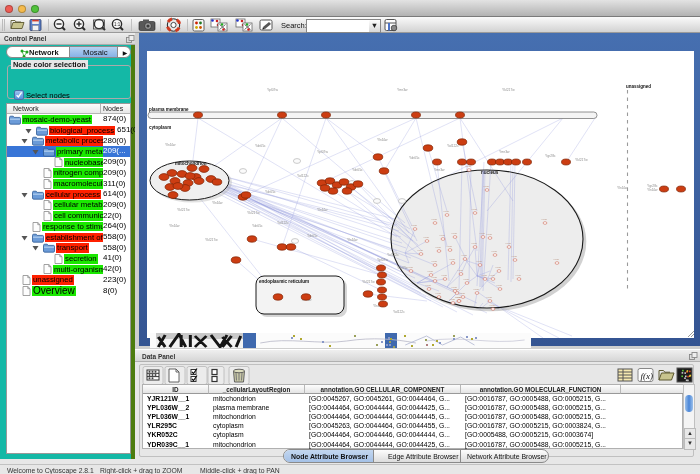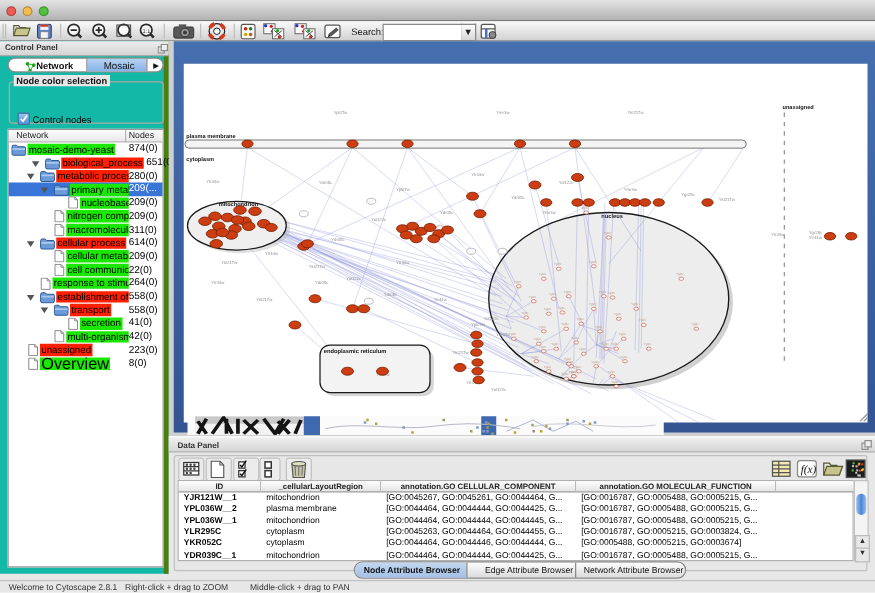--- a/index.html
+++ b/index.html
@@ -121,21 +121,21 @@
         <div style="position:absolute;left:76px;top:0;font-size:7.8px;font-weight:normal;color:#111;line-height:12px">Mosaic</div>
         <div style="position:absolute;left:111px;top:0;width:14px;height:12px;font-size:6px;text-align:center;line-height:12px;color:#111">▶</div>
       </div>
       <div style="position:absolute;left:7px;top:32px;width:124px;height:34px;border:1px solid #aaa;border-radius:3px;box-sizing:border-box"></div>
       <div style="position:absolute;left:11px;top:27px;background:#e7e7e7;font-size:7.4px;font-weight:bold;color:#111;padding:0 2px">Node color selection</div>
       <div style="position:absolute;left:14px;top:57px;width:10px;height:10px;background:linear-gradient(#9cc2ee,#5590dc);border:1px solid #4a6fa8;border-radius:2px;box-sizing:border-box">
         <svg width="8" height="8" viewBox="0 0 8 8" style="display:block">
           <path d="M1.6 4.2 L3.4 6 L6.6 1.4" stroke="#fff" stroke-width="1.4" fill="none"></path>
         </svg>
       </div>
-      <div style="position:absolute;left:26px;top:58px;font-size:7.6px;color:#000">Control nodes</div>
+      <div style="position:absolute;left:26px;top:58px;font-size:7.6px;color:#000">Select nodes</div>
       <div style="position:absolute;left:6px;top:70px;width:125px;height:351px;background:#fff;border:1px solid #999;box-sizing:border-box">
         <div style="position:absolute;left:0;top:0;width:123px;height:10px;background:linear-gradient(#fcfcfc,#e8e8e8);border-bottom:1px solid #b5b5b5;box-sizing:border-box">
           <span style="position:absolute;left:6px;font-size:7px;color:#222;line-height:10px">Network</span>
           <span style="position:absolute;left:96px;font-size:7px;color:#222;line-height:10px">Nodes</span>
           <span style="position:absolute;left:93px;top:0;width:1px;height:10px;background:#b5b5b5"></span>
         </div>
       </div>
       <div style="position:absolute;left:7px;top:81.3px;width:123px;height:10.7px;">
         <svg style="position:absolute;left:2px;top:0.6px" width="12" height="10" viewBox="0 0 12 10">
           <path d="M0.5 2.5 Q0.5 1.2 1.7 1.2 L4.2 1.2 L5.2 2.4 L10.5 2.4 Q11.5 2.4 11.5 3.5 L11.5 8 Q11.5 9.2 10.3 9.2 L1.7 9.2 Q0.5 9.2 0.5 8 Z" fill="#6b9bd8" stroke="#2f5a96" stroke-width="0.8"></path>
@@ -280,21 +280,21 @@
           <path d="M5.8 0.5 L5.8 2.7 L8 2.7" fill="none" stroke="#8a8a8a" stroke-width="0.8"></path>
         </svg>
         <div style="position:absolute;left:25px;top:0.6px;max-width:69px;overflow:hidden;white-space:nowrap;background:#ff2000;font-size:7.8px;line-height:9.6px;color:#000;padding:0 1px">unassigned</div>
         <div style="position:absolute;left:96px;top:0;font-size:8px;line-height:10.7px;color:#000">223(0)</div>
       </div>
       <div style="position:absolute;left:7px;top:252.5px;width:123px;height:10.7px;">
         <svg style="position:absolute;left:15px;top:0.4px" width="9" height="10" viewBox="0 0 9 10">
           <path d="M1 0.5 L5.8 0.5 L8 2.7 L8 9.5 L1 9.5 Z" fill="#fdfdfd" stroke="#8a8a8a" stroke-width="0.8"></path>
           <path d="M5.8 0.5 L5.8 2.7 L8 2.7" fill="none" stroke="#8a8a8a" stroke-width="0.8"></path>
         </svg>
-        <div style="position:absolute;left:25px;top:0.6px;max-width:69px;overflow:hidden;white-space:nowrap;background:#1ae800;font-size:13px;line-height:9.6px;color:#000;padding:0 1px">Overview</div>
+        <div style="position:absolute;left:25px;top:0.6px;max-width:69px;overflow:hidden;white-space:nowrap;background:#1ae800;font-size:10px;line-height:9.6px;color:#000;padding:0 1px">Overview</div>
         <div style="position:absolute;left:96px;top:0;font-size:8px;line-height:10.7px;color:#000">8(0)</div>
       </div>
     </div>
     <div style="position:absolute;left:135px;top:33px;width:565px;height:316px;background:#cfcfcf"></div>
     <div style="position:absolute;left:139px;top:33px;width:561px;height:313px;background:linear-gradient(#466fb0,#345492)"></div>
     <div style="position:absolute;left:147px;top:51px;width:547px;height:287px;background:#fff;overflow:hidden">
       <svg width="547" height="287" viewBox="0 0 547 287" style="position:absolute;left:0;top:0">
         <g stroke="#949ade" stroke-width="0.7" opacity="0.42">
           <path fill="none" d="M55 120L248 168 M60 127L252 180 M64 131L255 192 M57 134L258 202 M50 129L262 212 M62 124L266 222 M66 128L270 232 M58 122L274 242 M52 133L284 250 M63 135L296 256 M59 130L310 261 M54 126L326 264 M61 121L250 174 M65 125L254 186 M56 128L259 197 M63 130L264 207 M59 133L268 227 M66 131L279 246 M60 127L340 262 M64 131L352 258 M57 125L300 236 M61 129L315 243 M55 132L288 246 M63 126L330 252 M51 67L45 117 M51 67L250 186 M135 67L99 144 M135 67L258 172 M179 67L231 106 M179 67L262 182 M269 67L237 120 M269 67L300 195 M313 67L330 200 M313 67L175 132 M269 67L99 144 M135 67L26 144 M313 67L366 150 M179 67L135 196 M416 67L340 160 M416 67L290 130 M450 64L420 110 M190 134L263 178 M197 131L268 186 M204 136L271 194 M211 133L275 200 M186 140L266 190 M200 140L272 204 M337 111L330 235 M344 111L336 240 M324 111L322 232 M315 111L312 238 M290 111L302 230 M364 111L361 229 M366 111L364 231 M368 111L366 228 M281 97L300 160 M315 91L330 160 M231 106L265 175 M237 120L270 190 M96 146L250 200 M70 131L248 175 M105 188L234 224 M144 196L236 240 M221 243L280 250 M89 209L131 246 M45 117L31 135 M41 132L131 246 M340 250L412 287 M332 242L396 287 M348 254L425 285"></path>
         </g>

